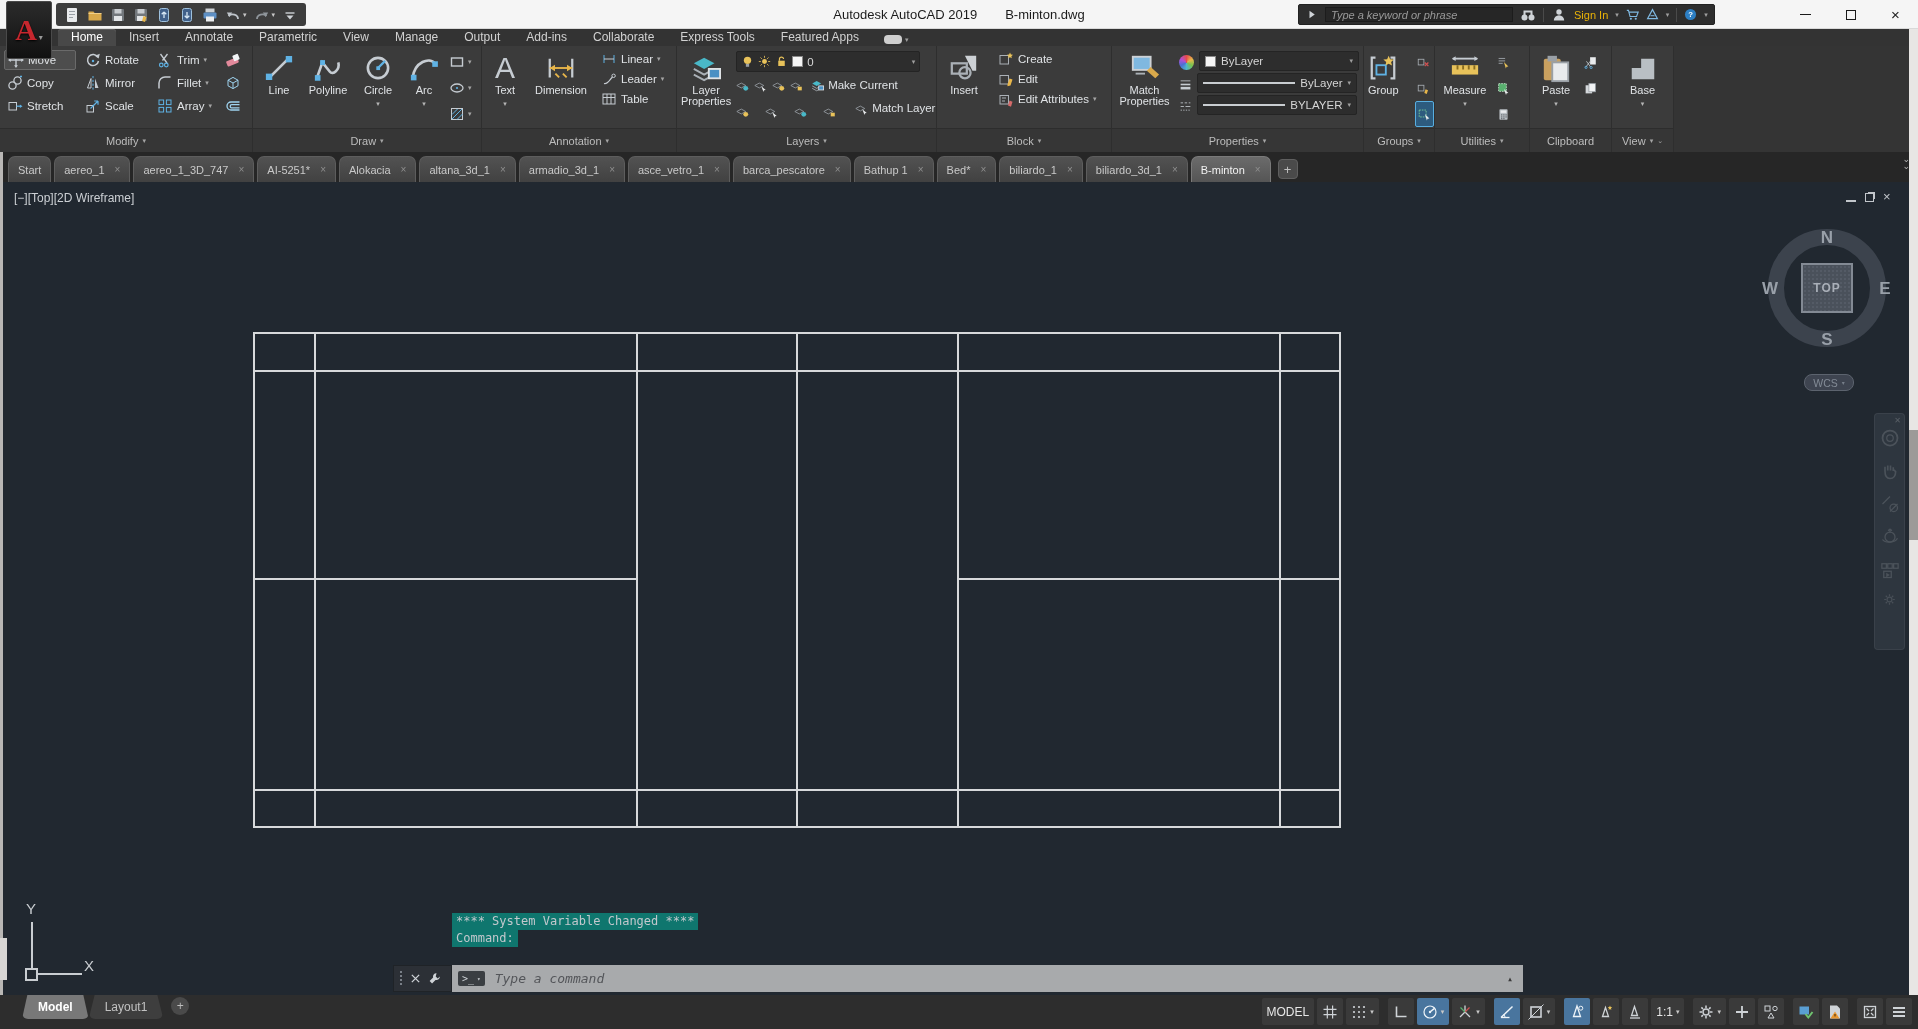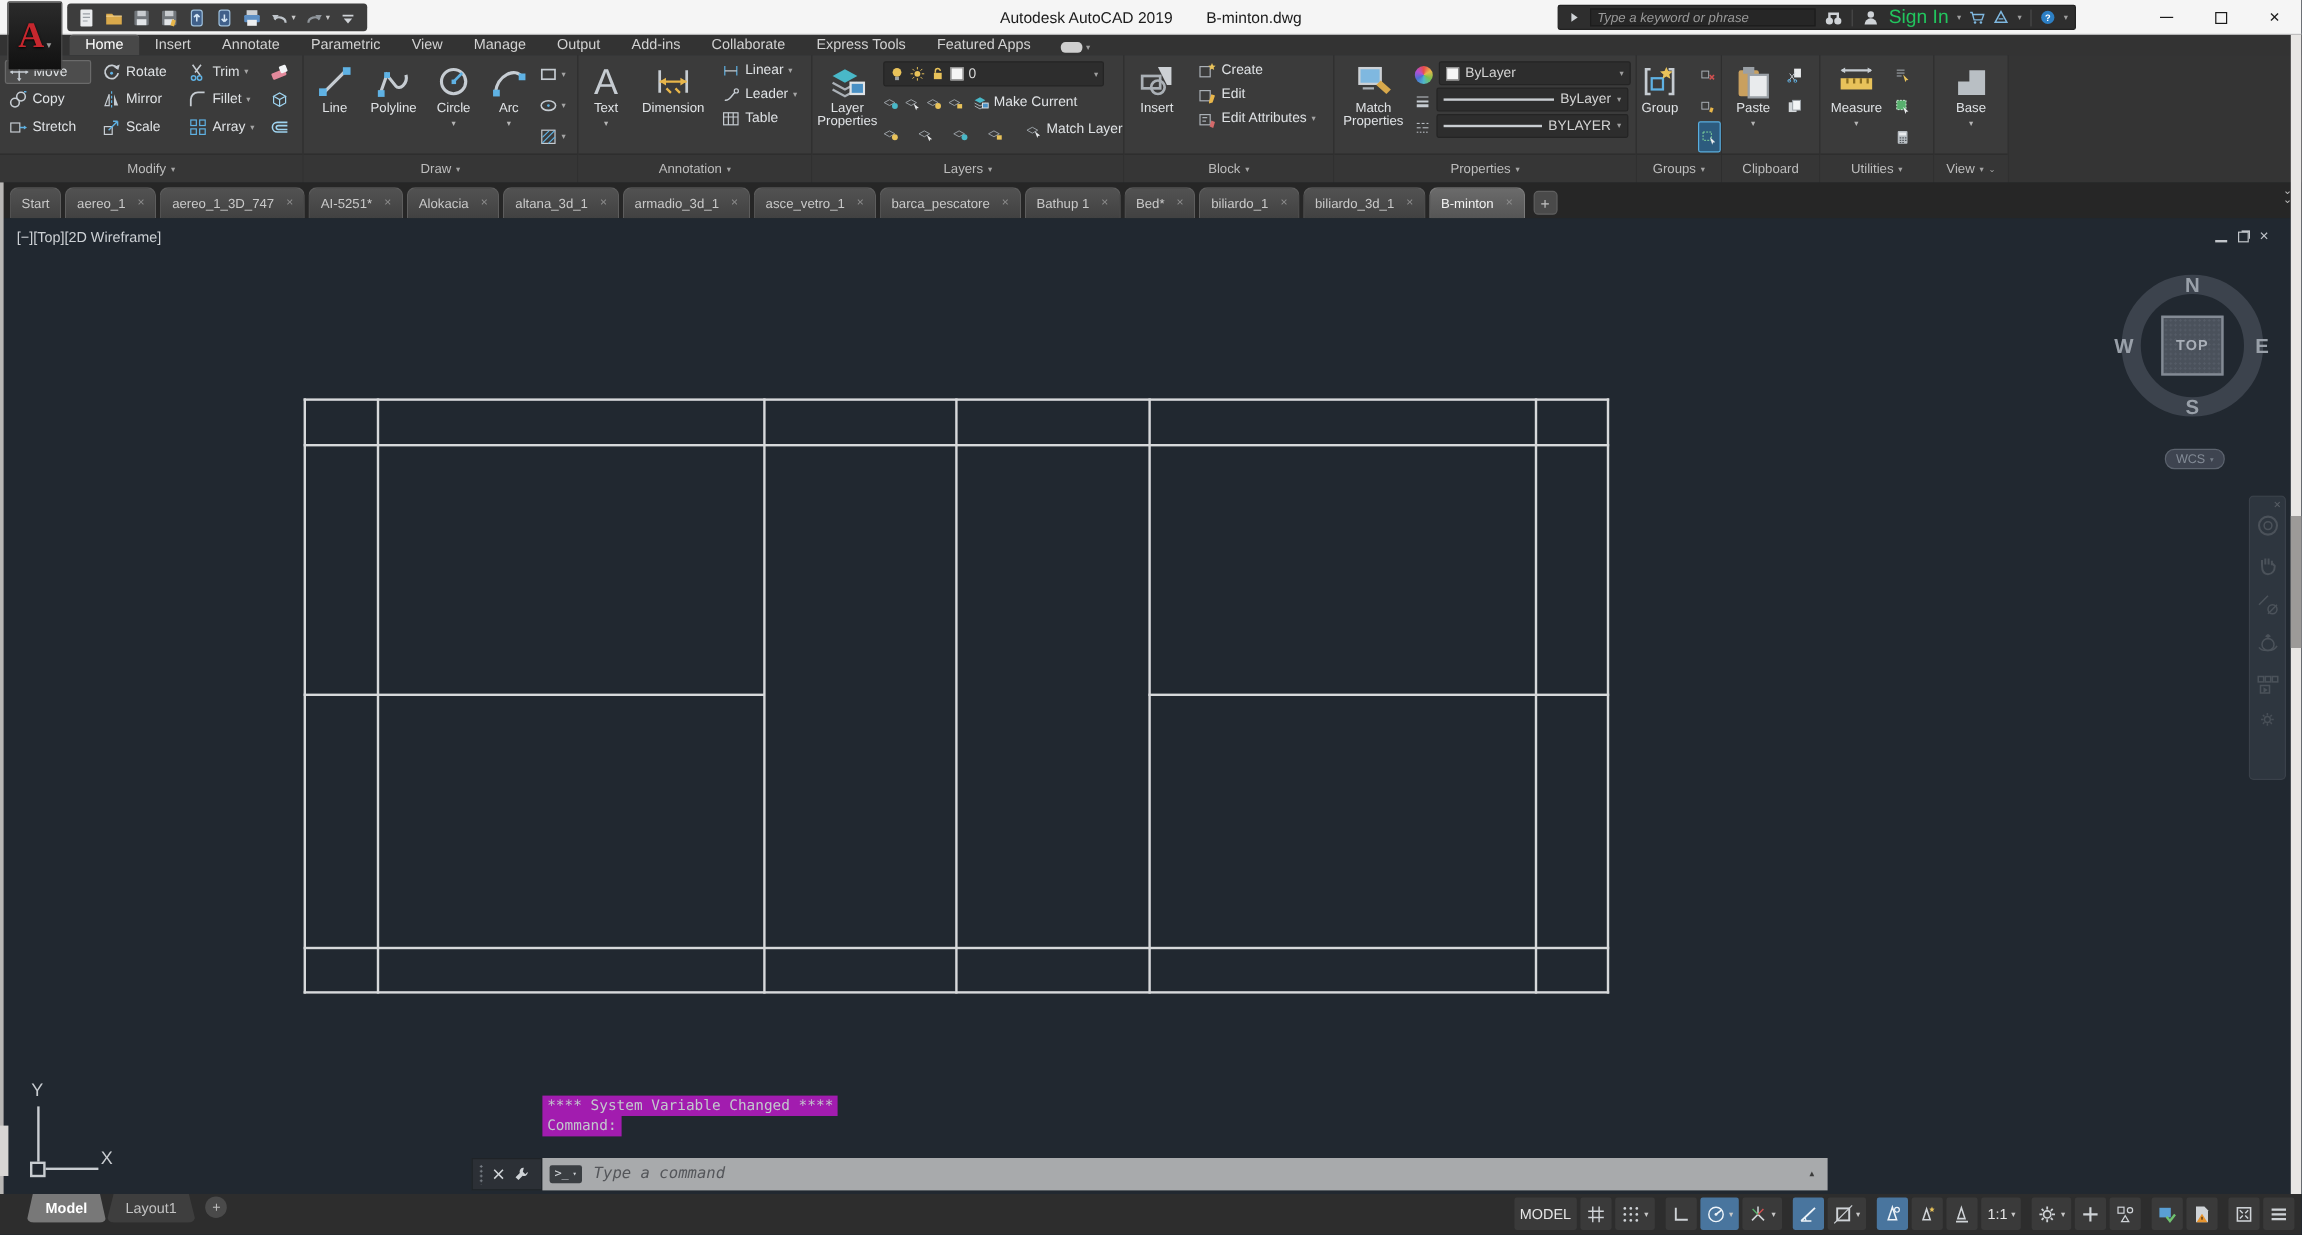--- a/index.html
+++ b/index.html
@@ -14,21 +14,21 @@
   .logo{position:absolute;left:6px;top:1px;width:46px;height:58px;background:linear-gradient(#2b2b2b,#111);border:1px solid #4a4a4a;border-radius:2px;z-index:30;display:flex;align-items:center;justify-content:center;gap:2px}
   .logoA{font-size:30px;font-weight:bold;color:#c6272e;text-shadow:0 1px 2px #000;font-family:"Liberation Serif",serif}
   .logo-caret{color:#9a9a9a;font-size:8px;margin-top:14px}
   .qat{position:absolute;left:56px;top:3px;height:23px;background:#3d3d3d;border-radius:3px;display:flex;align-items:center;padding:0 8px;gap:7px}
   .qicon{display:inline-flex;align-items:center;gap:2px}
   .qcaret{color:#c8c8c8;font-size:7px}
   .title-text{position:absolute;left:0;right:0;top:0;height:29px;text-align:center;font-size:13px;color:#1b1b1b;line-height:29px}
   .title-text .doc{margin-left:28px}
   .infocenter{position:absolute;left:1298px;top:4px;height:21px;background:#2e2e2e;border:1px solid #222;border-radius:2px;display:flex;align-items:center;padding:0 6px;gap:7px}
   .ic-search{width:188px;height:15px;font-size:11px;font-style:italic;color:#9a9a9a;background:#262626;border:1px solid #1c1c1c;padding:0 5px;line-height:14px;overflow:hidden;white-space:nowrap}
-  .ic-signin{color:#22c55e;font-size:16px}
+  .ic-signin{color:#eab308;font-size:11px}
   .ic-caret{color:#9f9f9f;font-size:7px}
   .ic-sep{width:1px;height:14px;background:#4a4a4a}
   .winbtns{position:absolute;right:0;top:0;height:29px;display:flex}
   .wbtn{width:45px;height:29px;display:flex;align-items:center;justify-content:center;color:#1a1a1a}
   .wb-min{width:11px;height:1px;background:#1a1a1a;display:inline-block}
   .wb-max{width:10px;height:10px;border:1px solid #1a1a1a;display:inline-block}
   .wb-close{font-size:15px;line-height:15px}
   
   .tabrow{position:absolute;left:0;top:29px;width:1918px;height:17px;background:#333;display:flex;padding-left:58px}
   .rtab{padding:0 13px;font-size:12px;color:#d2d2d2;line-height:17px;white-space:nowrap}
@@ -87,21 +87,21 @@
   
   .ucs div{position:absolute;background:#c9cdd1}
   .ucs span{position:absolute;color:#c9cdd1;font-size:15px}
   .ucs .sq{background:transparent;border:2px solid #c9cdd1}
   
   .watermark{position:absolute;left:1595px;top:754px;color:rgba(195,200,206,0.55)}
   .watermark .w1{font-size:21px}
   .watermark .w2{font-size:13px;color:rgba(170,176,182,0.5);margin-top:5px}
   
   .cmd-history{position:absolute;left:452px;top:731px;font-family:"DejaVu Sans Mono","Liberation Mono",monospace;font-size:12px;line-height:17px}
-  .chip{display:table;background:#a21caf;color:#c3c8cd;padding:0 4px;margin-bottom:0}
+  .chip{display:table;background:#0f766e;color:#c3c8cd;padding:0 4px;margin-bottom:0}
   .cmd-bar{position:absolute;left:393px;top:783px;width:1130px;height:27px;display:flex}
   .cmd-left{width:59px;background:#2c3036;border:1px solid #1f2327;display:flex;align-items:center;gap:6px;padding:0 5px}
   .grip{width:4px;height:17px;background-image:radial-gradient(#7a8088 1px,transparent 1px);background-size:4px 4px}
   .cmd-input{flex:1;background:#a8aaac;display:flex;align-items:center;gap:10px;padding:0 6px;font-family:"DejaVu Sans Mono","Liberation Mono",monospace}
   .cmd-prompt{background:#3a3e42;color:#cfd3d7;font-size:10px;padding:2px 4px;border-radius:2px;display:flex;align-items:center;gap:3px}
   .cmd-prompt .pc{font-size:6px}
   .cmd-ph{color:#54565a;font-size:13px;font-style:italic;flex:1}
   .cmd-up{color:#3a3a3a;font-size:10px;padding-right:4px}
   
   .statusbar{position:absolute;left:0;top:995px;width:1918px;height:34px;background:#2d2d2d}
@@ -831,59 +831,20 @@
             </span>
           </div>
       </div>
     </div>
     <div class="plabel">
         <span>Groups</span>
         <span class="ic-caret">▾</span>
       </div>
   </div>
 
-  <div class="panel" style="width:82px">
-    <div class="pbody" style="gap:4px">
-      <div class="bb" style="width:44px">
-          <span class="icon">
-            <svg viewBox="0 0 16 16">
-              <rect x="1.5" y="3" width="9 " height="11.5" rx="1" fill="#c9a05f"></rect>
-              <rect x="3.5" y="1.5" width="5" height="3" fill="#9aa0a6"></rect>
-              <rect x="6" y="5" width="8.5" height="10" fill="#e9ebed" stroke="#9aa0a6"></rect>
-            </svg>
-          </span>
-          <span>Paste</span>
-          <span class="bcaret">▾</span>
-        </div>
-      <div class="colgrid">
-        <div class="minibtn">
-            <span class="icon s14">
-              <svg viewBox="0 0 16 16">
-                <rect x="7.5" y="1.5" width="7" height="9" fill="#e9ebed"></rect>
-                <path d="M2 14l6.5-8.5M8.5 14L3 6.5" stroke="#c6ccd2"></path>
-                <circle cx="2.5" cy="14" r="1.4" fill="none" stroke="#5fb2e4"></circle>
-                <circle cx="8.8" cy="14.2" r="1.4" fill="none" stroke="#5fb2e4"></circle>
-              </svg>
-            </span>
-          </div>
-        <div class="minibtn">
-            <span class="icon s14">
-              <svg viewBox="0 0 16 16">
-                <rect x="2" y="4" width="8" height="10" fill="#d4d8db"></rect>
-                <rect x="6" y="2" width="8" height="10" fill="#f2f4f5" stroke="#9aa0a6"></rect>
-              </svg>
-            </span>
-          </div>
-      </div>
-    </div>
-    <div class="plabel">
-        <span>Clipboard</span>
-      </div>
-  </div>
-
   <div class="panel" style="width:95px">
     <div class="pbody" style="gap:4px">
       <div class="bb" style="width:52px">
           <span class="icon">
             <svg viewBox="0 0 16 16">
               <rect x="1" y="6.5" width="14" height="5" fill="#e8c25a"></rect>
               <path d="M4 6.5v2.3M7 6.5v2.3M10 6.5v2.3M13 6.5v2.3" stroke="#8a6d20"></path>
               <path d="M1.5 3h13" stroke="#c6ccd2"></path>
               <path d="M1 3l2-1.3v2.6zM15 3l-2-1.3v2.6z" fill="#c6ccd2"></path>
             </svg>
@@ -915,20 +876,59 @@
                 <rect x="4.5" y="3" width="7" height="3" fill="#e9ebed"></rect>
                 <path d="M5 8.5h1.6M7.7 8.5h1.6M10.4 8.5h1.6M5 11h1.6M7.7 11h1.6M10.4 11h1.6M5 13.2h1.6M7.7 13.2h1.6" stroke="#51565b" stroke-width="1.2"></path>
               </svg>
             </span>
           </div>
       </div>
     </div>
     <div class="plabel">
         <span>Utilities</span>
         <span class="ic-caret">▾</span>
+      </div>
+  </div>
+
+  <div class="panel" style="width:82px">
+    <div class="pbody" style="gap:4px">
+      <div class="bb" style="width:44px">
+          <span class="icon">
+            <svg viewBox="0 0 16 16">
+              <rect x="1.5" y="3" width="9 " height="11.5" rx="1" fill="#c9a05f"></rect>
+              <rect x="3.5" y="1.5" width="5" height="3" fill="#9aa0a6"></rect>
+              <rect x="6" y="5" width="8.5" height="10" fill="#e9ebed" stroke="#9aa0a6"></rect>
+            </svg>
+          </span>
+          <span>Paste</span>
+          <span class="bcaret">▾</span>
+        </div>
+      <div class="colgrid">
+        <div class="minibtn">
+            <span class="icon s14">
+              <svg viewBox="0 0 16 16">
+                <rect x="7.5" y="1.5" width="7" height="9" fill="#e9ebed"></rect>
+                <path d="M2 14l6.5-8.5M8.5 14L3 6.5" stroke="#c6ccd2"></path>
+                <circle cx="2.5" cy="14" r="1.4" fill="none" stroke="#5fb2e4"></circle>
+                <circle cx="8.8" cy="14.2" r="1.4" fill="none" stroke="#5fb2e4"></circle>
+              </svg>
+            </span>
+          </div>
+        <div class="minibtn">
+            <span class="icon s14">
+              <svg viewBox="0 0 16 16">
+                <rect x="2" y="4" width="8" height="10" fill="#d4d8db"></rect>
+                <rect x="6" y="2" width="8" height="10" fill="#f2f4f5" stroke="#9aa0a6"></rect>
+              </svg>
+            </span>
+          </div>
+      </div>
+    </div>
+    <div class="plabel">
+        <span>Clipboard</span>
       </div>
   </div>
 
   <div class="panel" style="width:62px">
     <div class="pbody" style="justify-content:center">
       <div class="bb" style="width:46px">
           <span class="icon">
             <svg viewBox="0 0 16 16">
               <path d="M2 14V8h5V3h7v11z" fill="#b9bfc4"></path>
             </svg>

